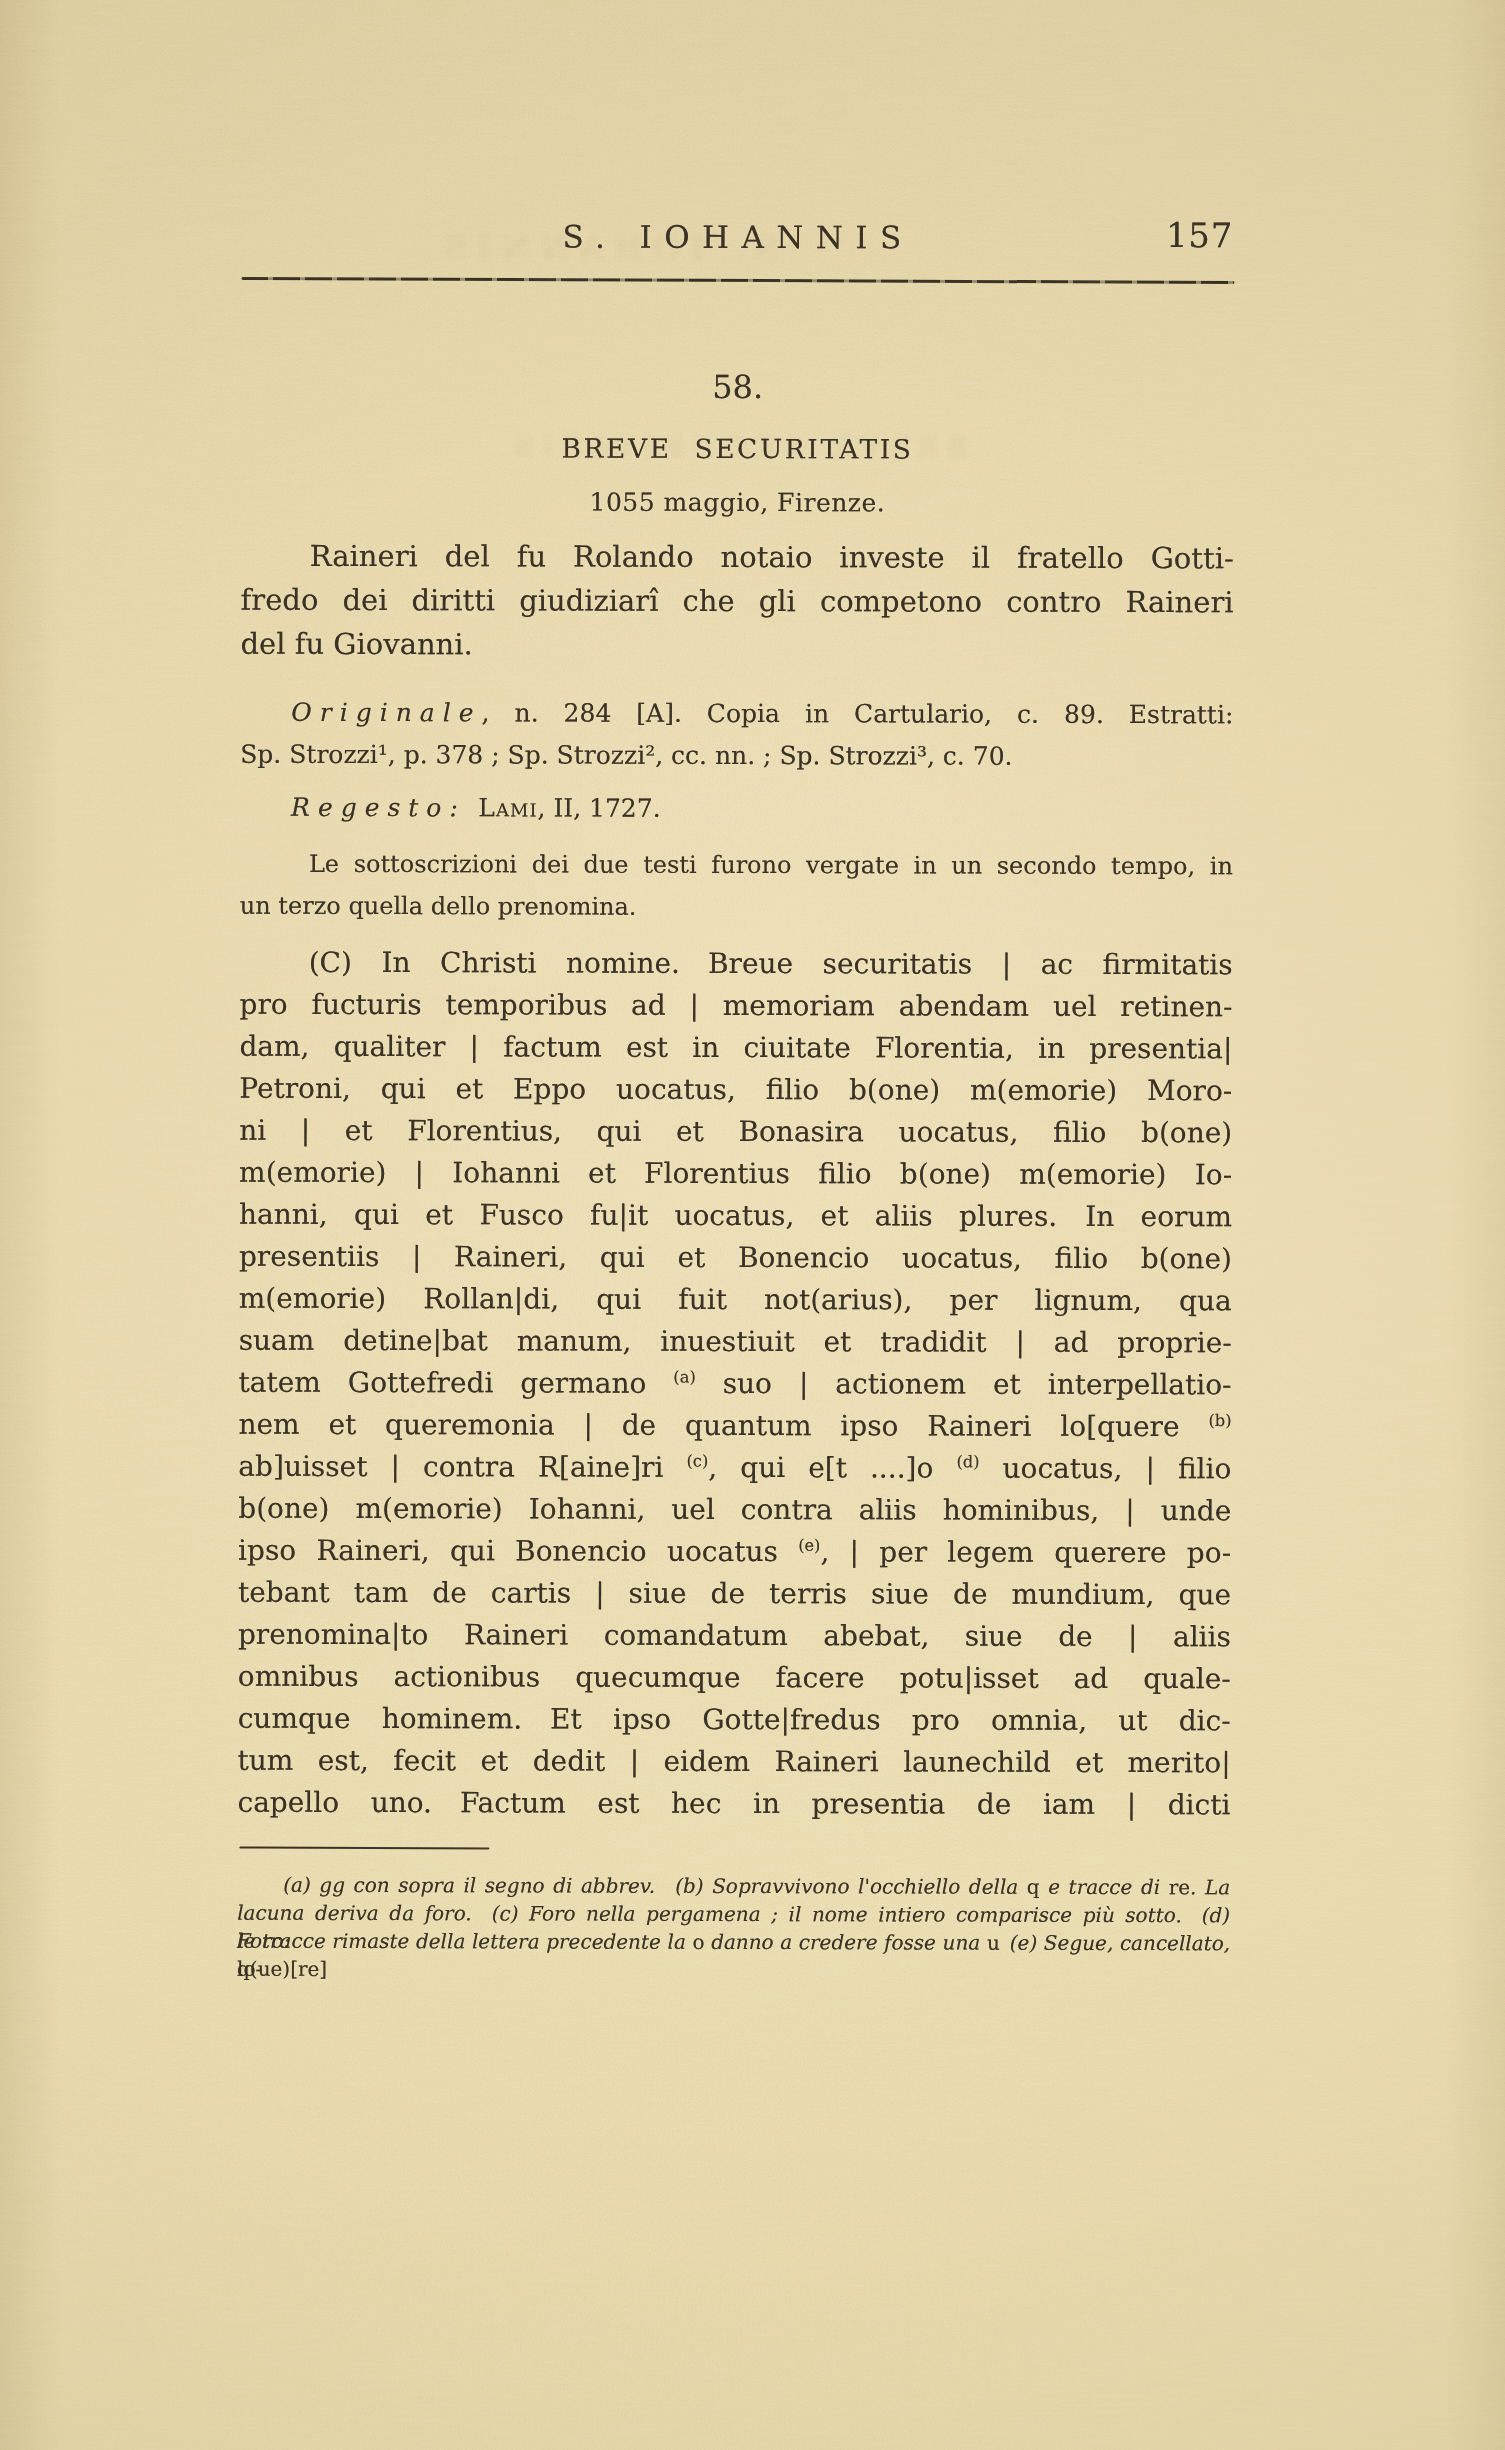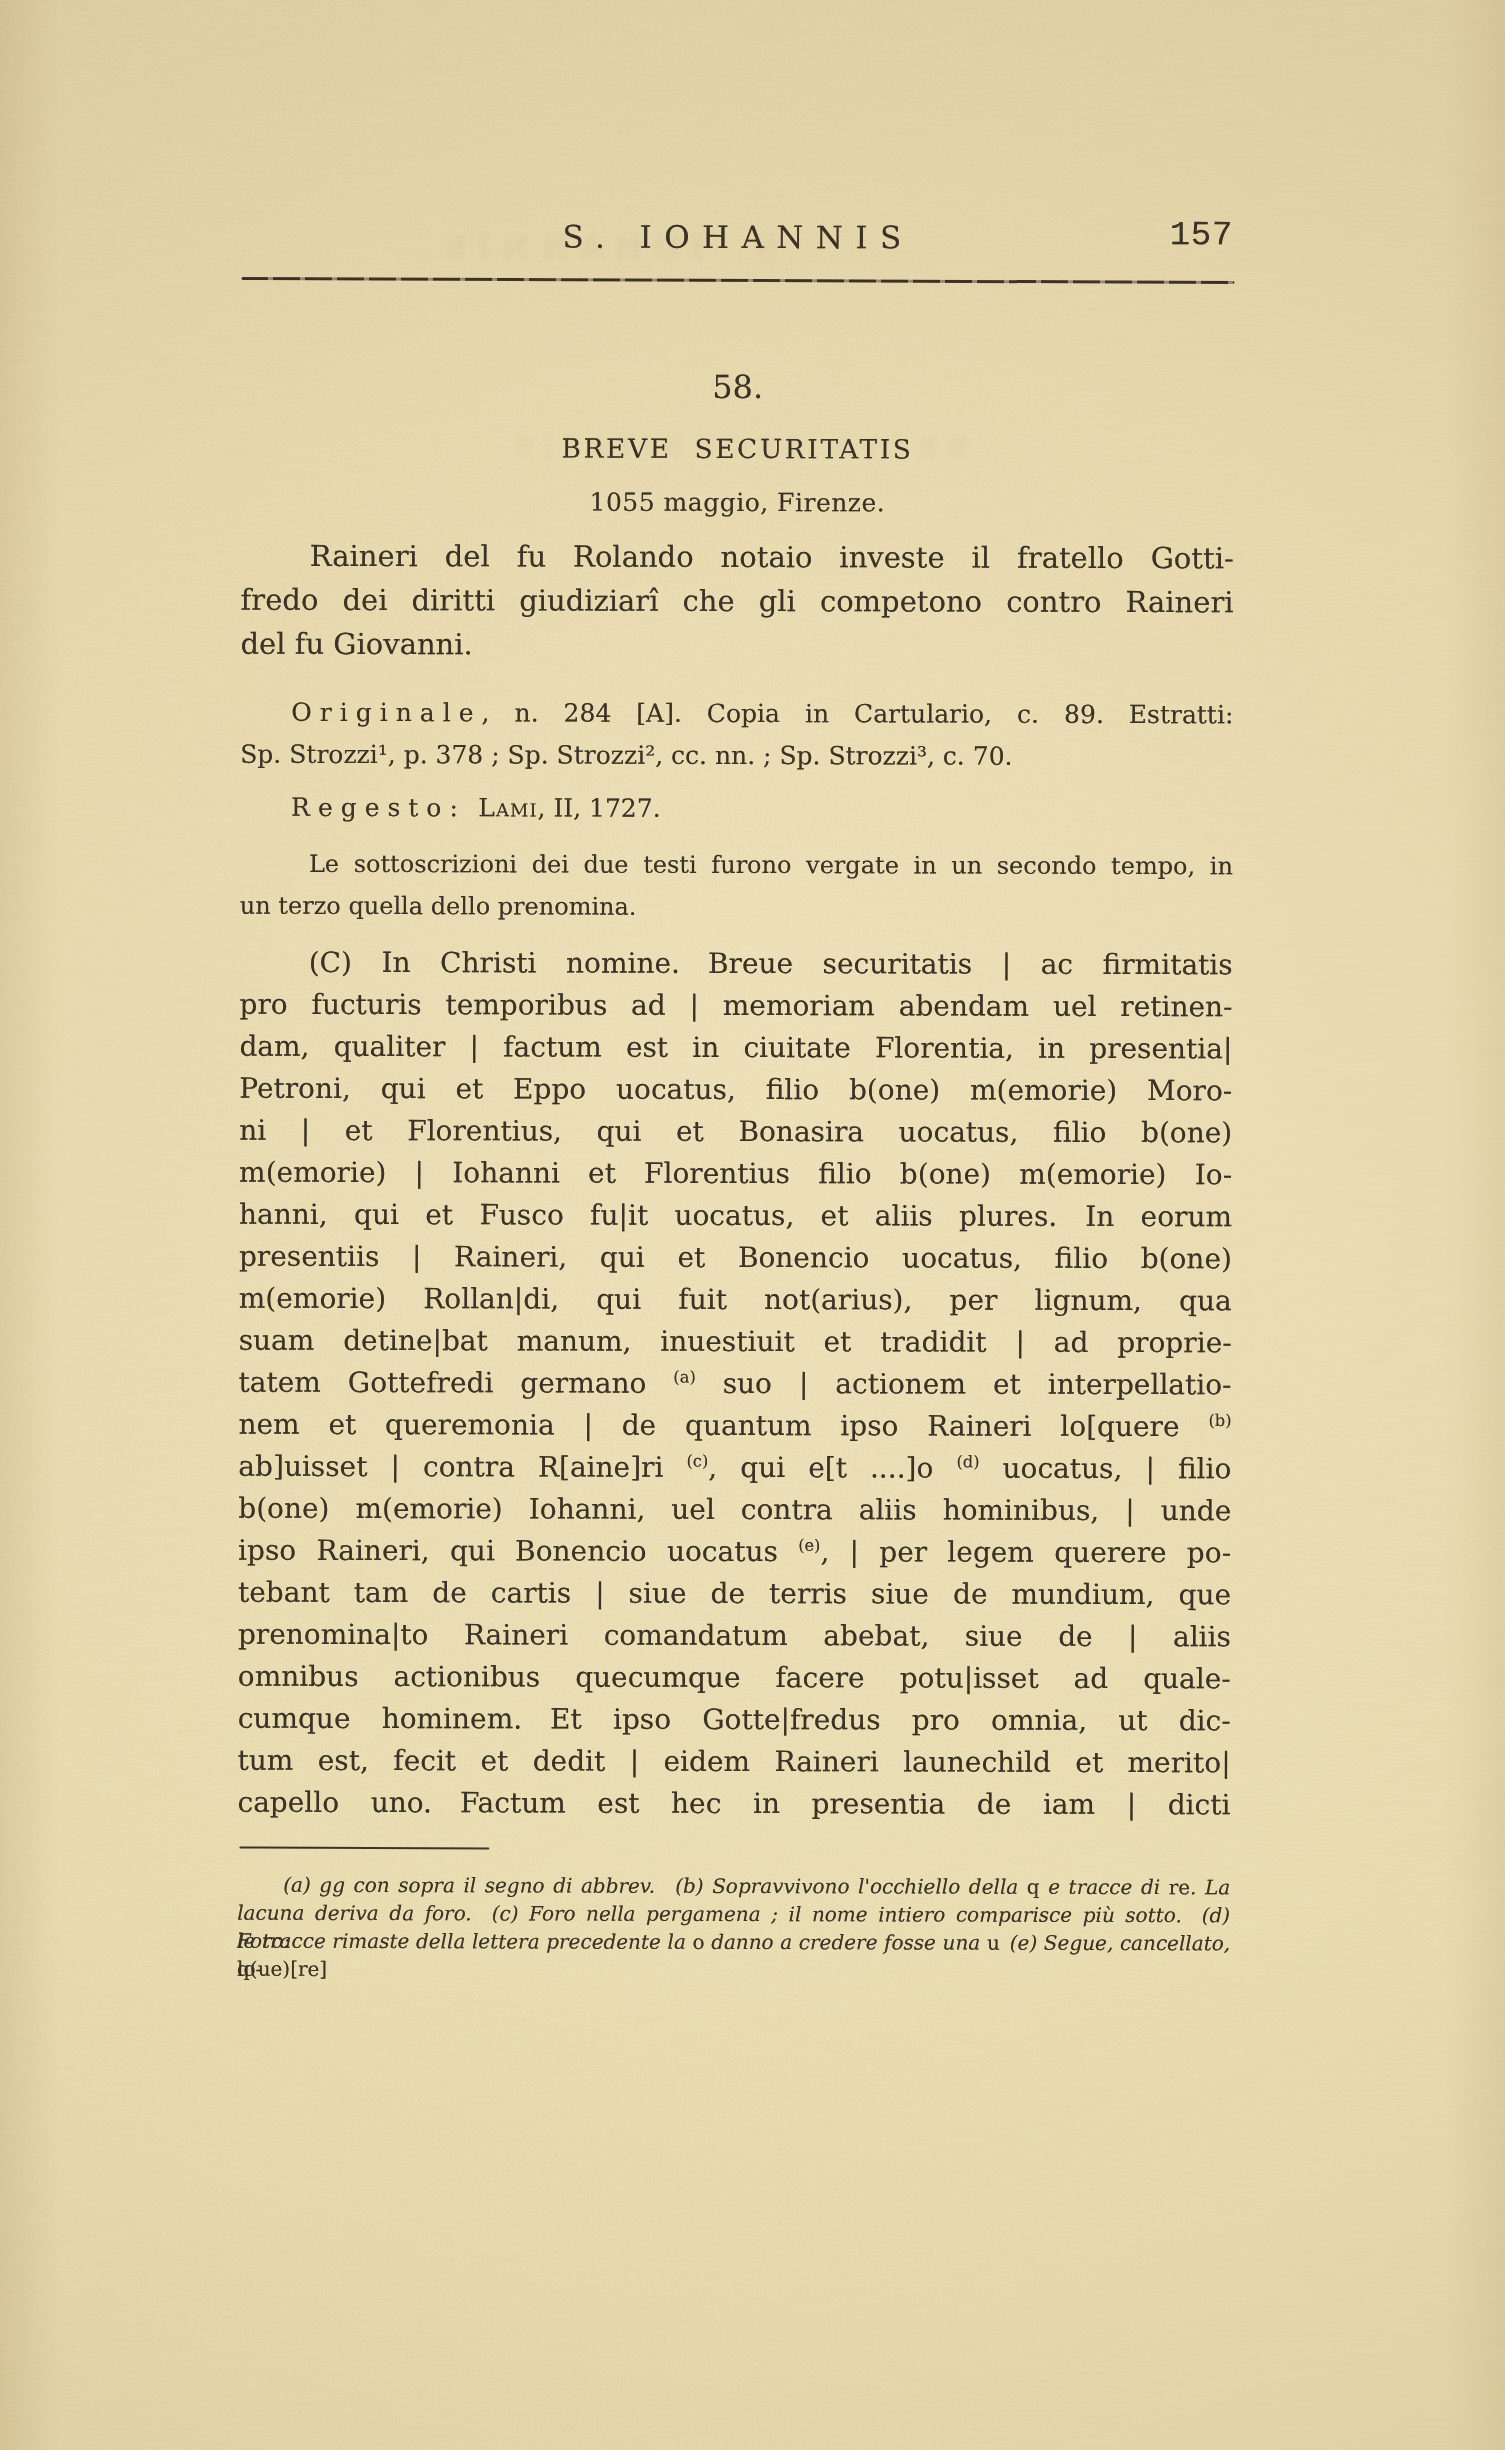--- a/index.html
+++ b/index.html
@@ -26,33 +26,33 @@
   .sheet{
     position:absolute;left:239px;top:0;width:993px;height:2450px;
     transform:rotate(0.15deg);
     text-shadow:0 0 0.6px rgba(52,43,29,.55);
   }
   .abs{position:absolute;}
 
   
   .running-title{top:218px;left:0;width:100%;text-align:center;
     font-size:31px;line-height:38px;letter-spacing:.40em;}
-  .page-number{top:215px;right:1.6px;font-size:34px;line-height:38px;letter-spacing:.02em;font-family:Liberation Mono, monospace;}
+  .page-number{top:215px;right:1.6px;font-size:34px;line-height:38px;letter-spacing:.02em;}
   .head-rule{top:279px;left:0;width:100%;height:3.2px;border-radius:1.6px;
     background:repeating-linear-gradient(90deg, var(--ink) 0 27px, rgba(52,43,29,.45) 27px 32px);
     transform:rotate(0.08deg);}
 
   .doc-number{top:368px;left:0;width:100%;text-align:center;font-size:32px;}
   .doc-title{top:433px;left:0;width:100%;text-align:center;font-size:26.4px;letter-spacing:.10em;word-spacing:.45em;}
   .doc-date{top:488px;left:0;width:100%;text-align:center;font-size:25px;letter-spacing:.02em;}
 
   .block{left:0;width:100%;}
   .line{text-align:justify;text-align-last:justify;overflow:visible;}
   .line.left{text-align:left;text-align-last:left;}
-  .line .ls{letter-spacing:.32em;}
+  .line .ls{letter-spacing:.32em;font-style:italic;}
   .line .sc{font-variant:small-caps;letter-spacing:.04em;margin-top:34px;}
   .line .sup{font-size:58%;vertical-align:super;line-height:0;}
 
   .summary{top:535px;font-size:29px;}
   .summary .line{line-height:44px;height:44px;}
   .summary .ind{padding-left:69px;}
 
   .bib{top:693px;font-size:25px;}
   .bib .line{line-height:42px;height:42px;}
   .bib .ind{padding-left:51px;}

